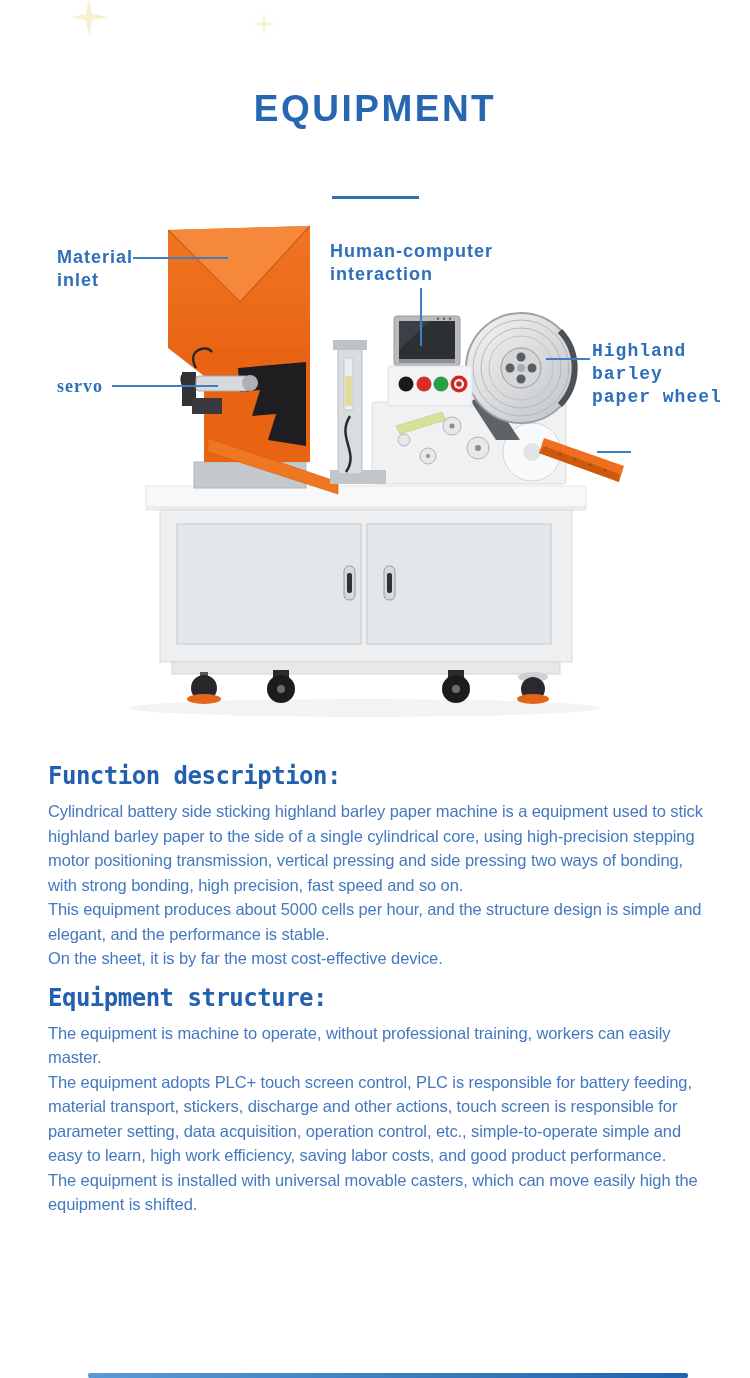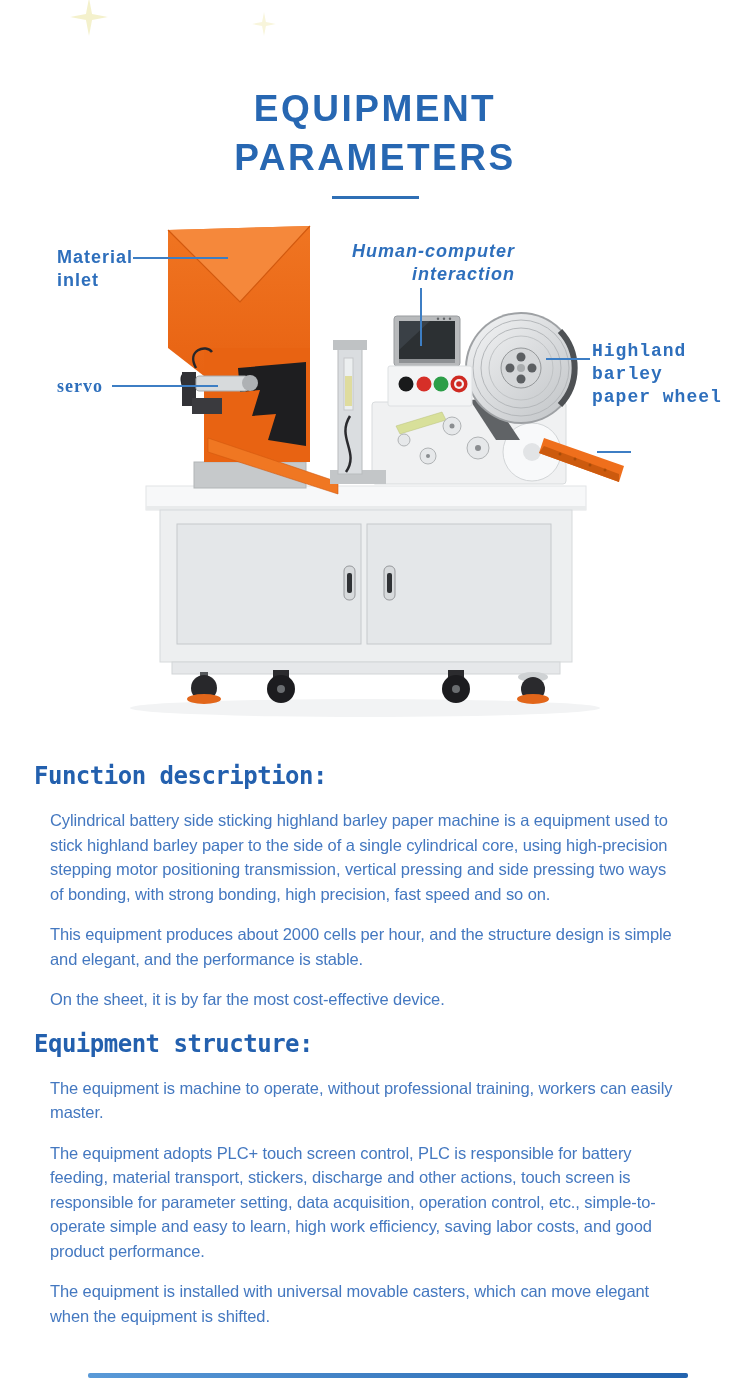--- a/index.html
+++ b/index.html
@@ -16,47 +16,46 @@
   .title{position:absolute;top:84px;left:0;width:750px;text-align:center;}
   .title-line{font-size:37px;line-height:49px;font-weight:bold;letter-spacing:2.5px;
     color:#2767b2;}
   .title-underline{position:absolute;left:332px;top:196px;width:87px;height:3px;background:#2f6fb5;}
 
   
   .figure{position:absolute;left:0;top:200px;width:750px;height:560px;}
   .figure svg{position:absolute;left:0;top:0;}
   .callout{position:absolute;color:#2e6fbc;font-size:18px;line-height:23px;font-weight:bold;
     letter-spacing:1px;white-space:pre-line;}
-  .callout.center{text-align:right;font-style:italic;}
+  .callout.center{text-align:left;}
   .leader{position:absolute;background:#3d7ec4;}
   .leader.h{height:2px;}
   .leader.v{width:2px;}
 
   
-  .content{position:absolute;left:34px;top:760px;width:660px;}
+  .content{position:absolute;left:48px;top:760px;width:660px;}
   .sec-heading{font-family:"DejaVu Sans Mono",monospace;font-weight:bold;font-size:24px;
     letter-spacing:-0.5px;color:#2360ae;margin:0 0 7px 0;line-height:32px;}
-  .sec-heading.second{}
-  .paragraphs p{margin:16px;font-size:16.5px;line-height:24.5px;color:#4478c0;letter-spacing:-0.1px;}
+  .sec-heading.second{margin-top:11px;}
+  .paragraphs p{margin:0;font-size:16.5px;line-height:24.5px;color:#4478c0;letter-spacing:-0.1px;}
 
   
   .bottom-bar{position:absolute;left:88px;top:1373px;width:600px;height:5px;
     background:linear-gradient(90deg,#5a9ad8,#2263ae);border-radius:2px;}
 </style>
 </head>
 <body>
 
 <div class="page">
 
   <div class="sparkle s1"></div>
   <div class="sparkle s2"></div>
 
   <div class="title">
     <div class="title-line">EQUIPMENT</div>
-    <div class="title-line">PARAMETERS</div>
   </div>
   <div class="title-underline"></div>
 
   <div class="figure">
 
     <svg width="750" height="560" viewBox="0 0 750 560">
       <defs>
         <linearGradient id="rollGrad" x1="0" y1="0" x2="1" y2="1">
           <stop offset="0" stop-color="#f3f4f5"></stop>
             <stop offset="1" stop-color="#c0c3c6"></stop>
@@ -220,26 +219,26 @@
 paper wheel</div>
     <div class="leader h" style="left:546px;top:158px;width:44px;"></div>
 
     <div class="leader h" style="left:597px;top:251px;width:34px;"></div>
   </div>
 
   <div class="content">
     <h2 class="sec-heading">Function description:</h2>
     <div class="paragraphs">
       <p>Cylindrical battery side sticking highland barley paper machine is a equipment used to stick highland barley paper to the side of a single cylindrical core, using high-precision stepping motor positioning transmission, vertical pressing and side pressing two ways of bonding, with strong bonding, high precision, fast speed and so on.</p>
-      <p>This equipment produces about 2000 cells per hour, and the structure design is simple and elegant, and the performance is stable.</p>
+      <p>This equipment produces about 5000 cells per hour, and the structure design is simple and elegant, and the performance is stable.</p>
       <p>On the sheet, it is by far the most cost-effective device.</p>
     </div>
 
     <h2 class="sec-heading second">Equipment structure:</h2>
     <div class="paragraphs">
       <p>The equipment is machine to operate, without professional training, workers can easily master.</p>
       <p>The equipment adopts PLC+ touch screen control, PLC is responsible for battery feeding, material transport, stickers, discharge and other actions, touch screen is responsible for parameter setting, data acquisition, operation control, etc., simple-to-operate simple and easy to learn, high work efficiency, saving labor costs, and good product performance.</p>
-      <p>The equipment is installed with universal movable casters, which can move elegant when the equipment is shifted.</p>
+      <p>The equipment is installed with universal movable casters, which can move easily high the equipment is shifted.</p>
     </div>
   </div>
 
   <div class="bottom-bar"></div>
 </div>
 
 </body></html>

